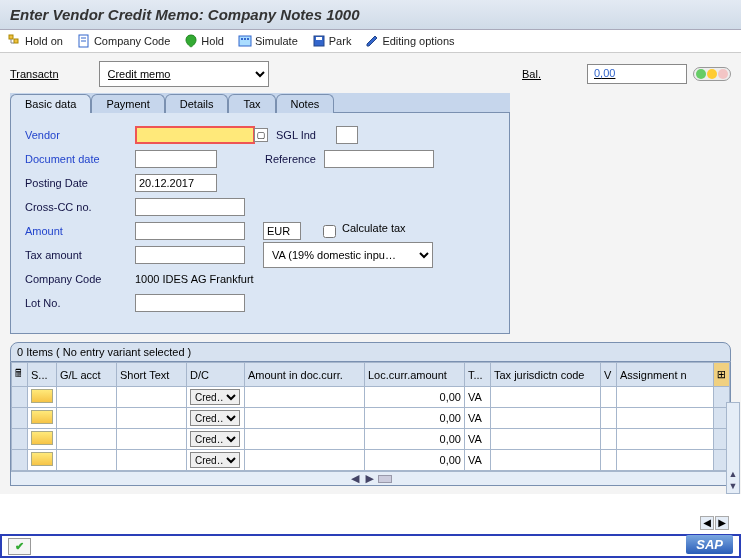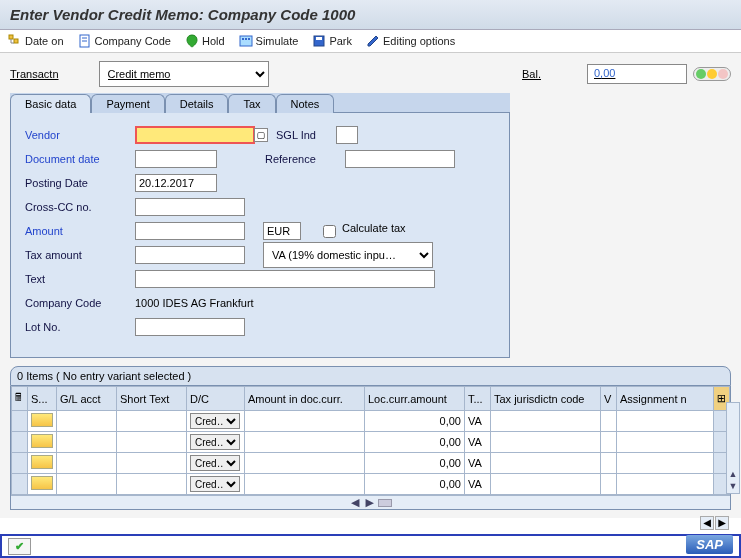--- a/index.html
+++ b/index.html
@@ -47,33 +47,33 @@
   .status .chkmark { color: #3a3; font-weight: bold; }
   .sap-logo { position: absolute; right: 6px; bottom: 2px; font-weight: bold; font-style: italic; background: linear-gradient(#7aa7e0,#2a5db8); color: #fff; padding: 2px 10px; border-radius: 2px; font-size: 13px; }
   .coliconcell { width:14px; text-align:center; background:#f0d080; }
   .rt { text-align: right; }
   svg { display:block; }
 </style>
 </head>
 <body>
 
 <div class="titlebar">
-  <h1>Enter Vendor Credit Memo: Company Code 1000</h1>
+  <h1>Enter Vendor Credit Memo: Company Notes 1000</h1>
 </div>
 
 <div class="toolbar">
   <div class="tb-btn">
     <span class="ic">
         <svg viewBox="0 0 14 14">
           <rect x="1" y="1" width="4" height="4" fill="#f0c040" stroke="#a80"></rect>
           <rect x="6" y="5" width="4" height="4" fill="#f0c040" stroke="#a80"></rect>
           <path d="M3 5 V9 H6" stroke="#888" fill="none"></path>
         </svg>
       </span>
-    <span>Date on</span>
+    <span>Hold on</span>
   </div>
   <div class="tb-btn">
     <span class="ic">
         <svg viewBox="0 0 14 14">
           <rect x="2" y="1" width="9" height="12" fill="#fff" stroke="#36c"></rect>
           <line x1="4" y1="4" x2="9" y2="4" stroke="#36c"></line>
           <line x1="4" y1="7" x2="9" y2="7" stroke="#36c"></line>
         </svg>
       </span>
     <span>Company Code</span>
@@ -146,21 +146,21 @@
       <input class="finput yellow req" style="width: 120px;" value="">
       <span style="width:14px;height:14px;border:1px solid #888;background:#fff;margin-left:-1px;text-align:center;line-height:12px;font-size:9px;cursor:pointer;">▢</span>
       <div style="width:8px"></div>
       <div class="flabel" style="width:60px">SGL Ind</div>
       <input class="finput" style="width: 22px;">
     </div>
     <div class="frow">
       <div class="flabel blue">Document date</div>
       <input class="finput" style="width: 82px;" value="">
       <div style="width:48px"></div>
-      <div class="flabel" style="width:80px">Reference</div>
+      <div class="flabel" style="width:59px">Reference</div>
       <input class="finput" style="width: 110px;" value="">
     </div>
     <div class="frow">
       <div class="flabel">Posting Date</div>
       <input class="finput" style="width: 82px;" value="20.12.2017">
     </div>
     <div class="frow">
       <div class="flabel">Cross-CC no.</div>
       <input class="finput" style="width: 110px;" value="">
     </div>
@@ -175,24 +175,20 @@
         <span>Calculate tax</span>
       </div>
     </div>
     <div class="frow">
       <div class="flabel">Tax amount</div>
       <input class="finput" style="width: 110px;" value="">
       <div style="width:18px"></div>
       <select class="select" style="width:170px">
         <option>VA (19% domestic inpu…</option>
       </select>
-    </div>
-    <div class="frow">
-      <div class="flabel">Text</div>
-      <input class="finput" style="width: 300px;" value="">
     </div>
     <div class="frow">
       <div class="flabel">Company Code</div>
       <div>1000 IDES AG Frankfurt</div>
     </div>
     <div class="frow">
       <div class="flabel">Lot No.</div>
       <input class="finput" style="width: 110px;" value="">
     </div>
   </div>

